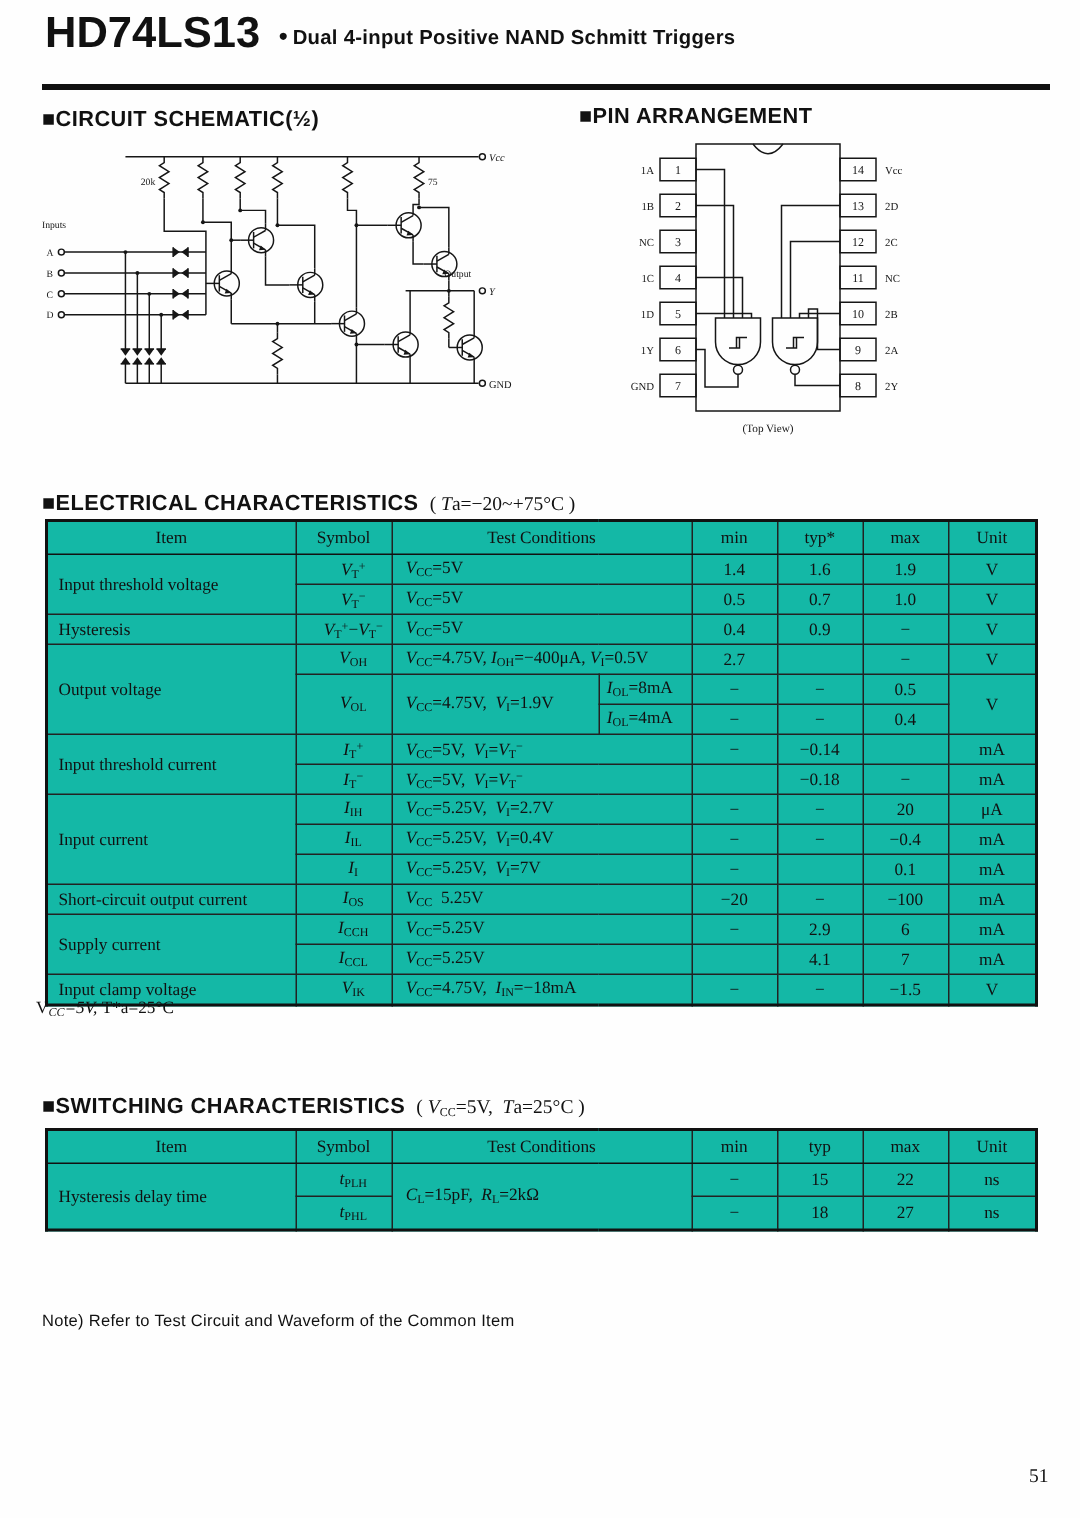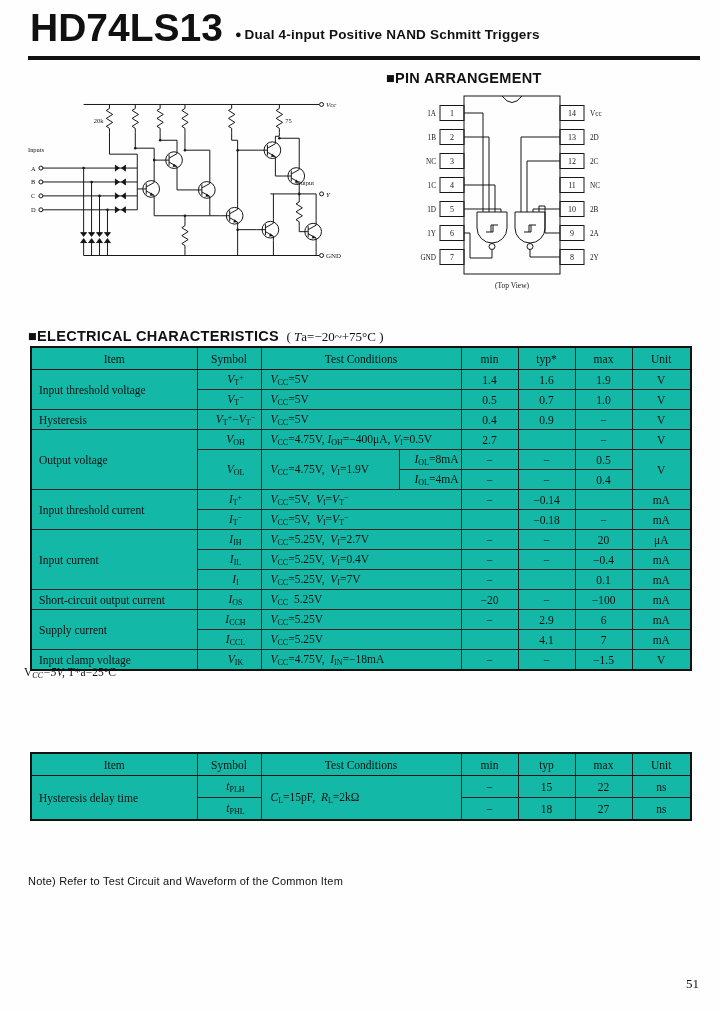--- a/index.html
+++ b/index.html
@@ -1,21 +1,21 @@
 <!DOCTYPE html>
 <html><head>
 <meta charset="utf-8">
 <style>
   html,body{margin:0;padding:0;background:#cfcfcf;}
   .page{position:relative;width:720px;height:1012px;background:#fefefe;
         font-family:"Liberation Sans",sans-serif;color:#111;overflow:hidden;margin:0 auto;}
 
   
   .masthead{position:absolute;left:30px;top:8px;display:flex;align-items:flex-end;}
-  .part{font-size:39px;font-weight:bold;line-height:1;letter-spacing:0px;}
+  .part{font-size:29px;font-weight:bold;line-height:1;letter-spacing:0px;}
   .bullet{font-size:11px;margin:0 3px 7px 12px;}
   .subtitle{font-size:13.5px;font-weight:bold;margin-bottom:5px;letter-spacing:0.2px;}
   .rule{position:absolute;left:28px;top:56px;width:672px;height:3.5px;background:#111;}
 
   
   .sec-title{position:absolute;white-space:nowrap;}
   .sec-name{font-weight:bold;font-size:14.5px;letter-spacing:0.3px;}
   .sec-cond{font-family:"Liberation Serif",serif;font-size:13px;margin-left:3px;}
   #circuit-title{left:28px;top:71px;}
   #pin-title{left:386px;top:69px;}
@@ -33,41 +33,44 @@
   
   table{border-collapse:collapse;table-layout:fixed;width:660px;background:#14b8a6;
         font-family:"Liberation Serif",serif;font-size:11.5px;color:#111;}
   #elec-table{position:absolute;left:30px;top:346px;border:2px solid #111;}
   #sw-table{position:absolute;left:30px;top:752px;border:2px solid #111;}
   td{border:1px solid #222;text-align:center;height:19px;padding:0 2px;overflow:hidden;white-space:nowrap;}
   #sw-table td{height:21px;}
   td.hd{text-align:center;height:21px;border-bottom:1.5px solid #111;}
   td.item{text-align:left;padding-left:7px;}
   td.tc{text-align:left;padding-left:9px;}
-  td.tc2{text-align:right;padding-left:5px;}
+  td.tc2{text-align:left;padding-left:5px;}
   td.sym{text-align:center;padding-left:15px;}
   sub{font-size:8px;vertical-align:-2px;}
   sup{font-size:8px;vertical-align:3px;}
 
   .footnote{position:absolute;left:24px;top:666px;font-family:"Liberation Serif",serif;font-size:11.5px;}
   .tbl-note{position:absolute;left:28px;top:827px;font-size:11px;letter-spacing:0.2px;margin-top:48px;}
   .pagenum{position:absolute;left:686px;top:976px;font-family:"Liberation Serif",serif;font-size:13px;}
 </style>
 </head>
 <body>
 
 <div class="page">
 
   <div class="masthead">
     <span class="part">HD74LS13</span>
     <span class="bullet">●</span>
     <span class="subtitle">Dual 4-input Positive NAND Schmitt Triggers</span>
   </div>
   <div class="rule"></div>
 
+  <div class="sec-title" id="circuit-title">
+    <span class="sec-name">■CIRCUIT SCHEMATIC(½)</span>
+  </div>
   <div class="sec-title" id="pin-title">
     <span class="sec-name">■PIN ARRANGEMENT</span>
   </div>
 
   <div id="schematic">
     <svg width="308" height="178" viewBox="0 0 310 178">
       <defs>
         <g id="rz">
             <polyline points="0,0 0,4 -3.2,6 3.2,10 -3.2,14 3.2,18 -3.2,22 0,24 0,28"></polyline>
           </g>
@@ -424,20 +427,24 @@
           <td colspan="2" class="tc"><i>V</i><sub>CC</sub>=4.75V, <i>I</i><sub>IN</sub>=−18mA</td>
           <td>−</td>
           <td>−</td>
           <td>−1.5</td>
           <td>V</td>
         </tr>
       </tbody>
   </table>
   <div class="footnote"><i> </i>V<i><sub>CC</sub>=5V, </i>T*a=25°C</div>
 
+  <div class="sec-title" id="sw-title">
+    <span class="sec-name">■SWITCHING CHARACTERISTICS</span>
+    <span class="sec-cond">( <i>V</i><sub>CC</sub>=5V, <i>T</i>a=25°C )</span>
+  </div>
   <table id="sw-table">
     <colgroup>
         <col style="width:166px">
         <col style="width:64px">
         <col style="width:138px">
         <col style="width:62px">
               <col style="width:57px">
         <col style="width:57px">
         <col style="width:57px">
         <col style="width:59px">

